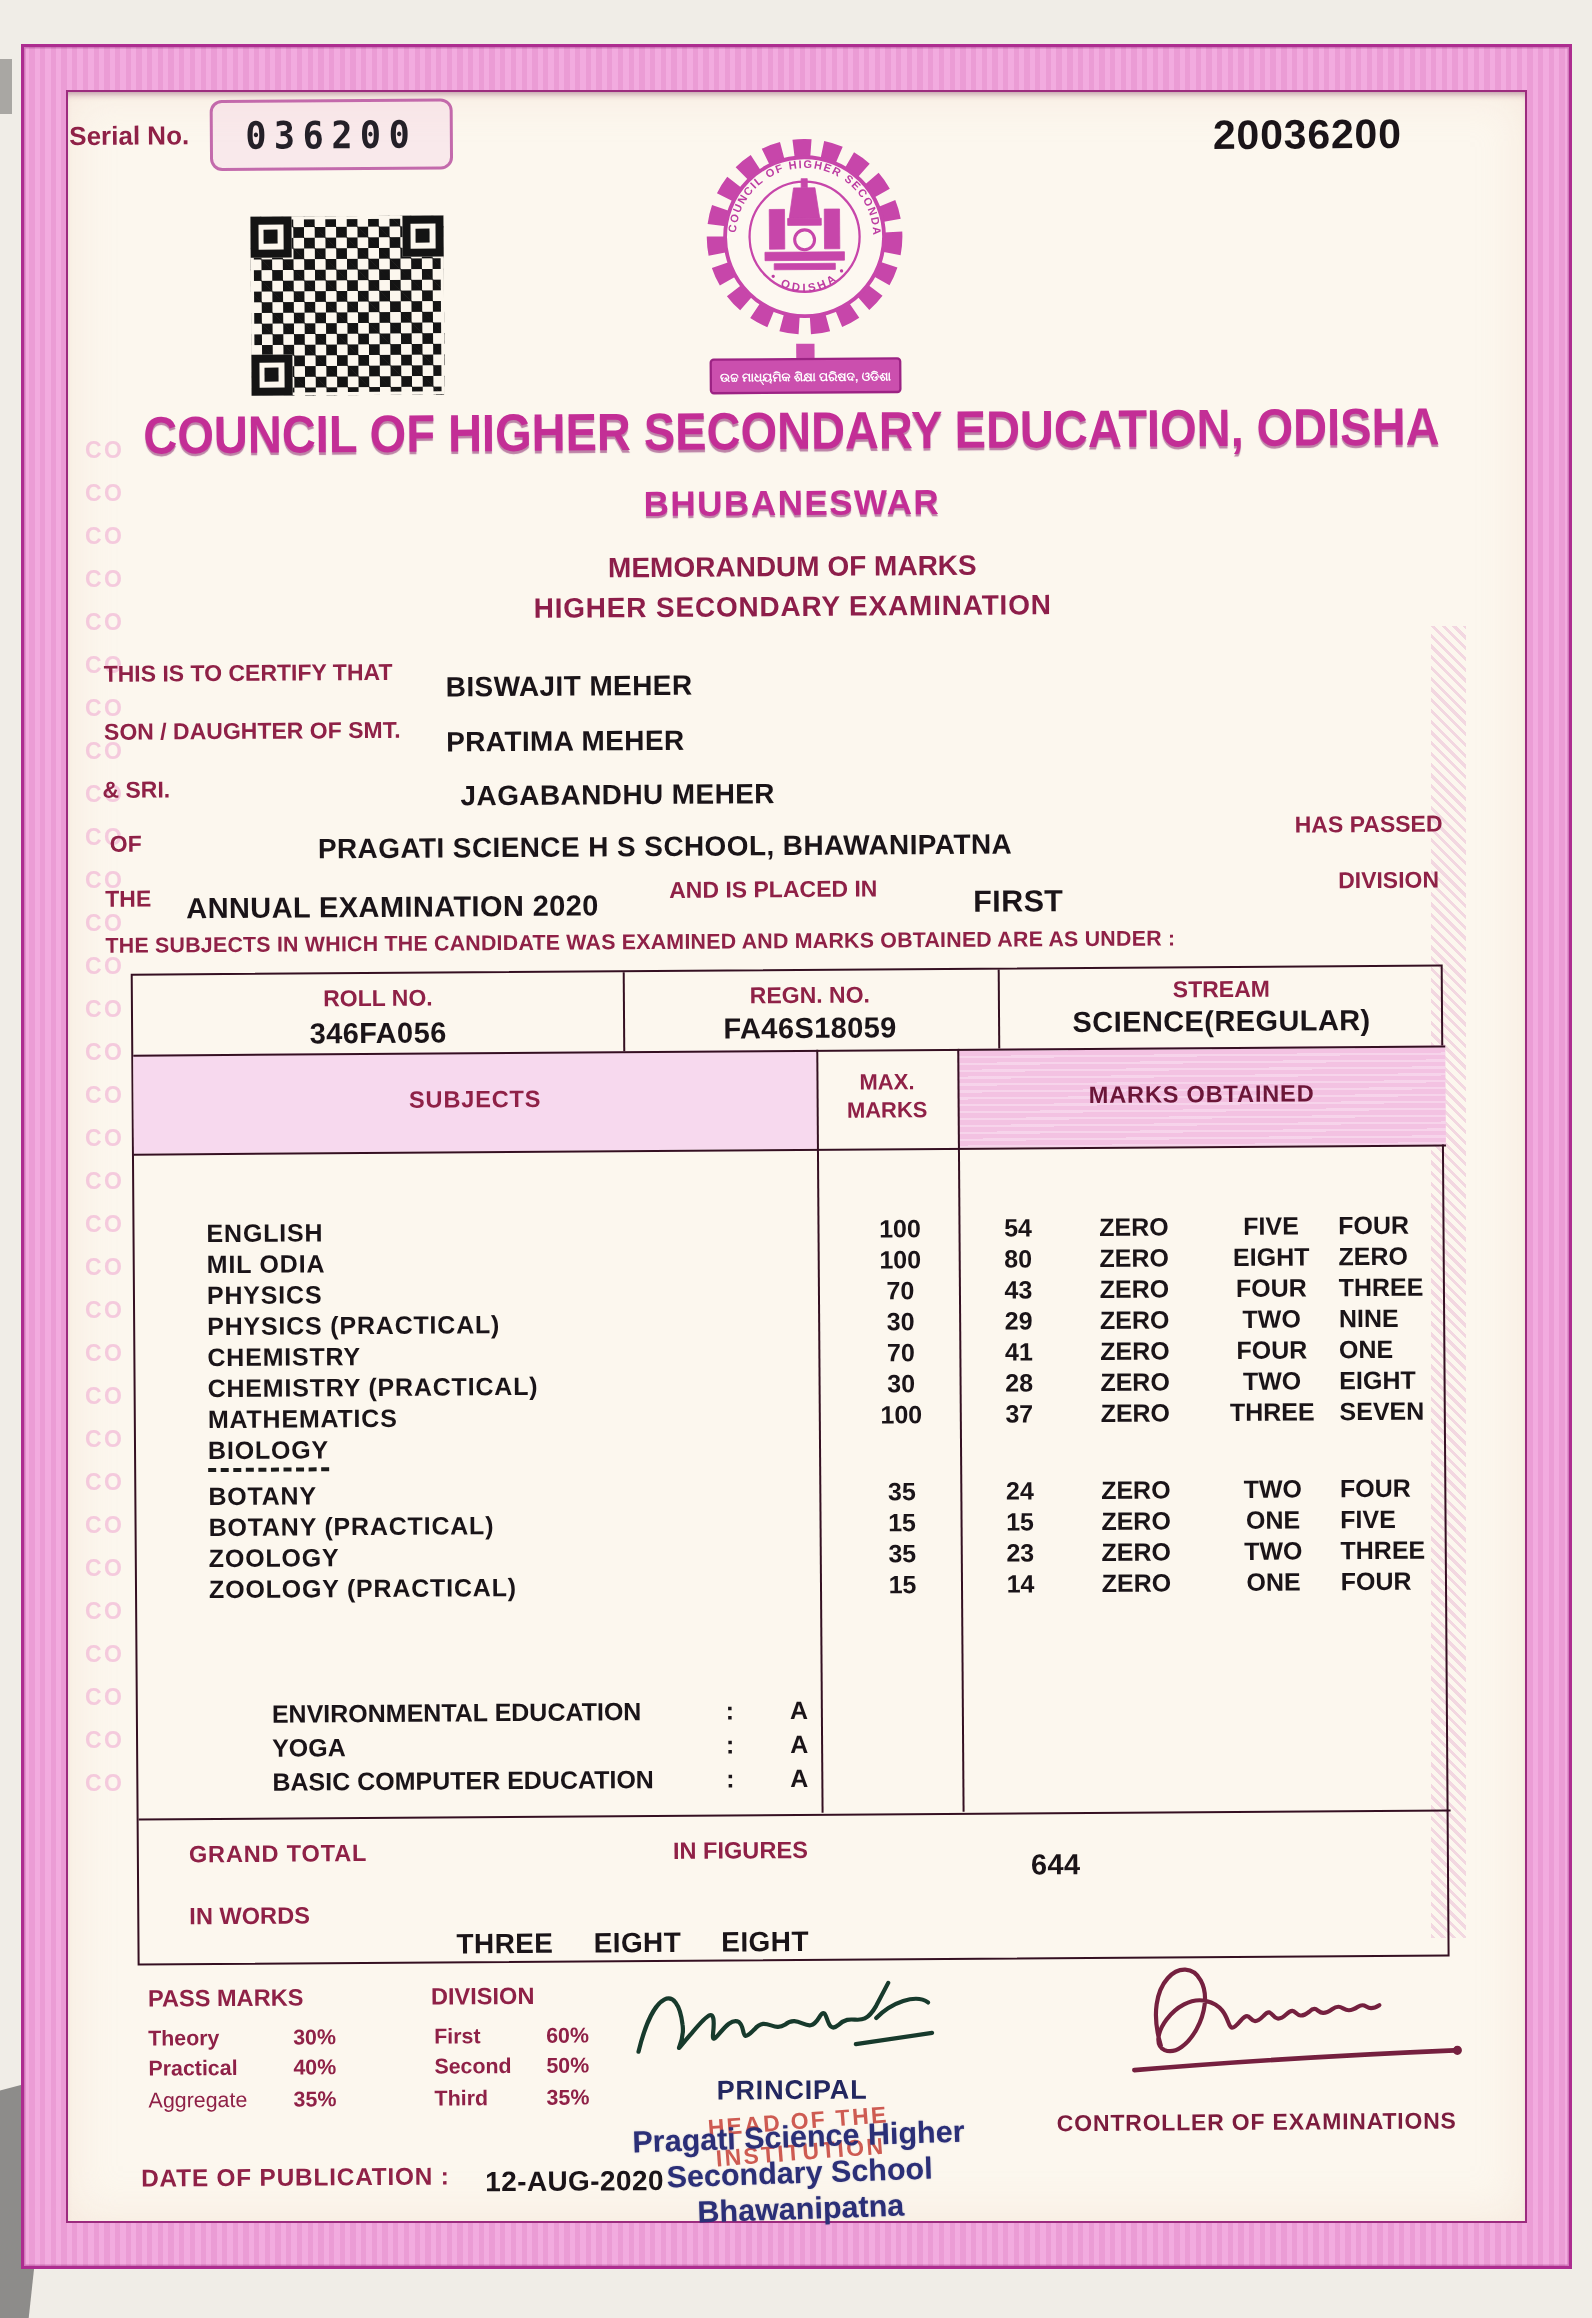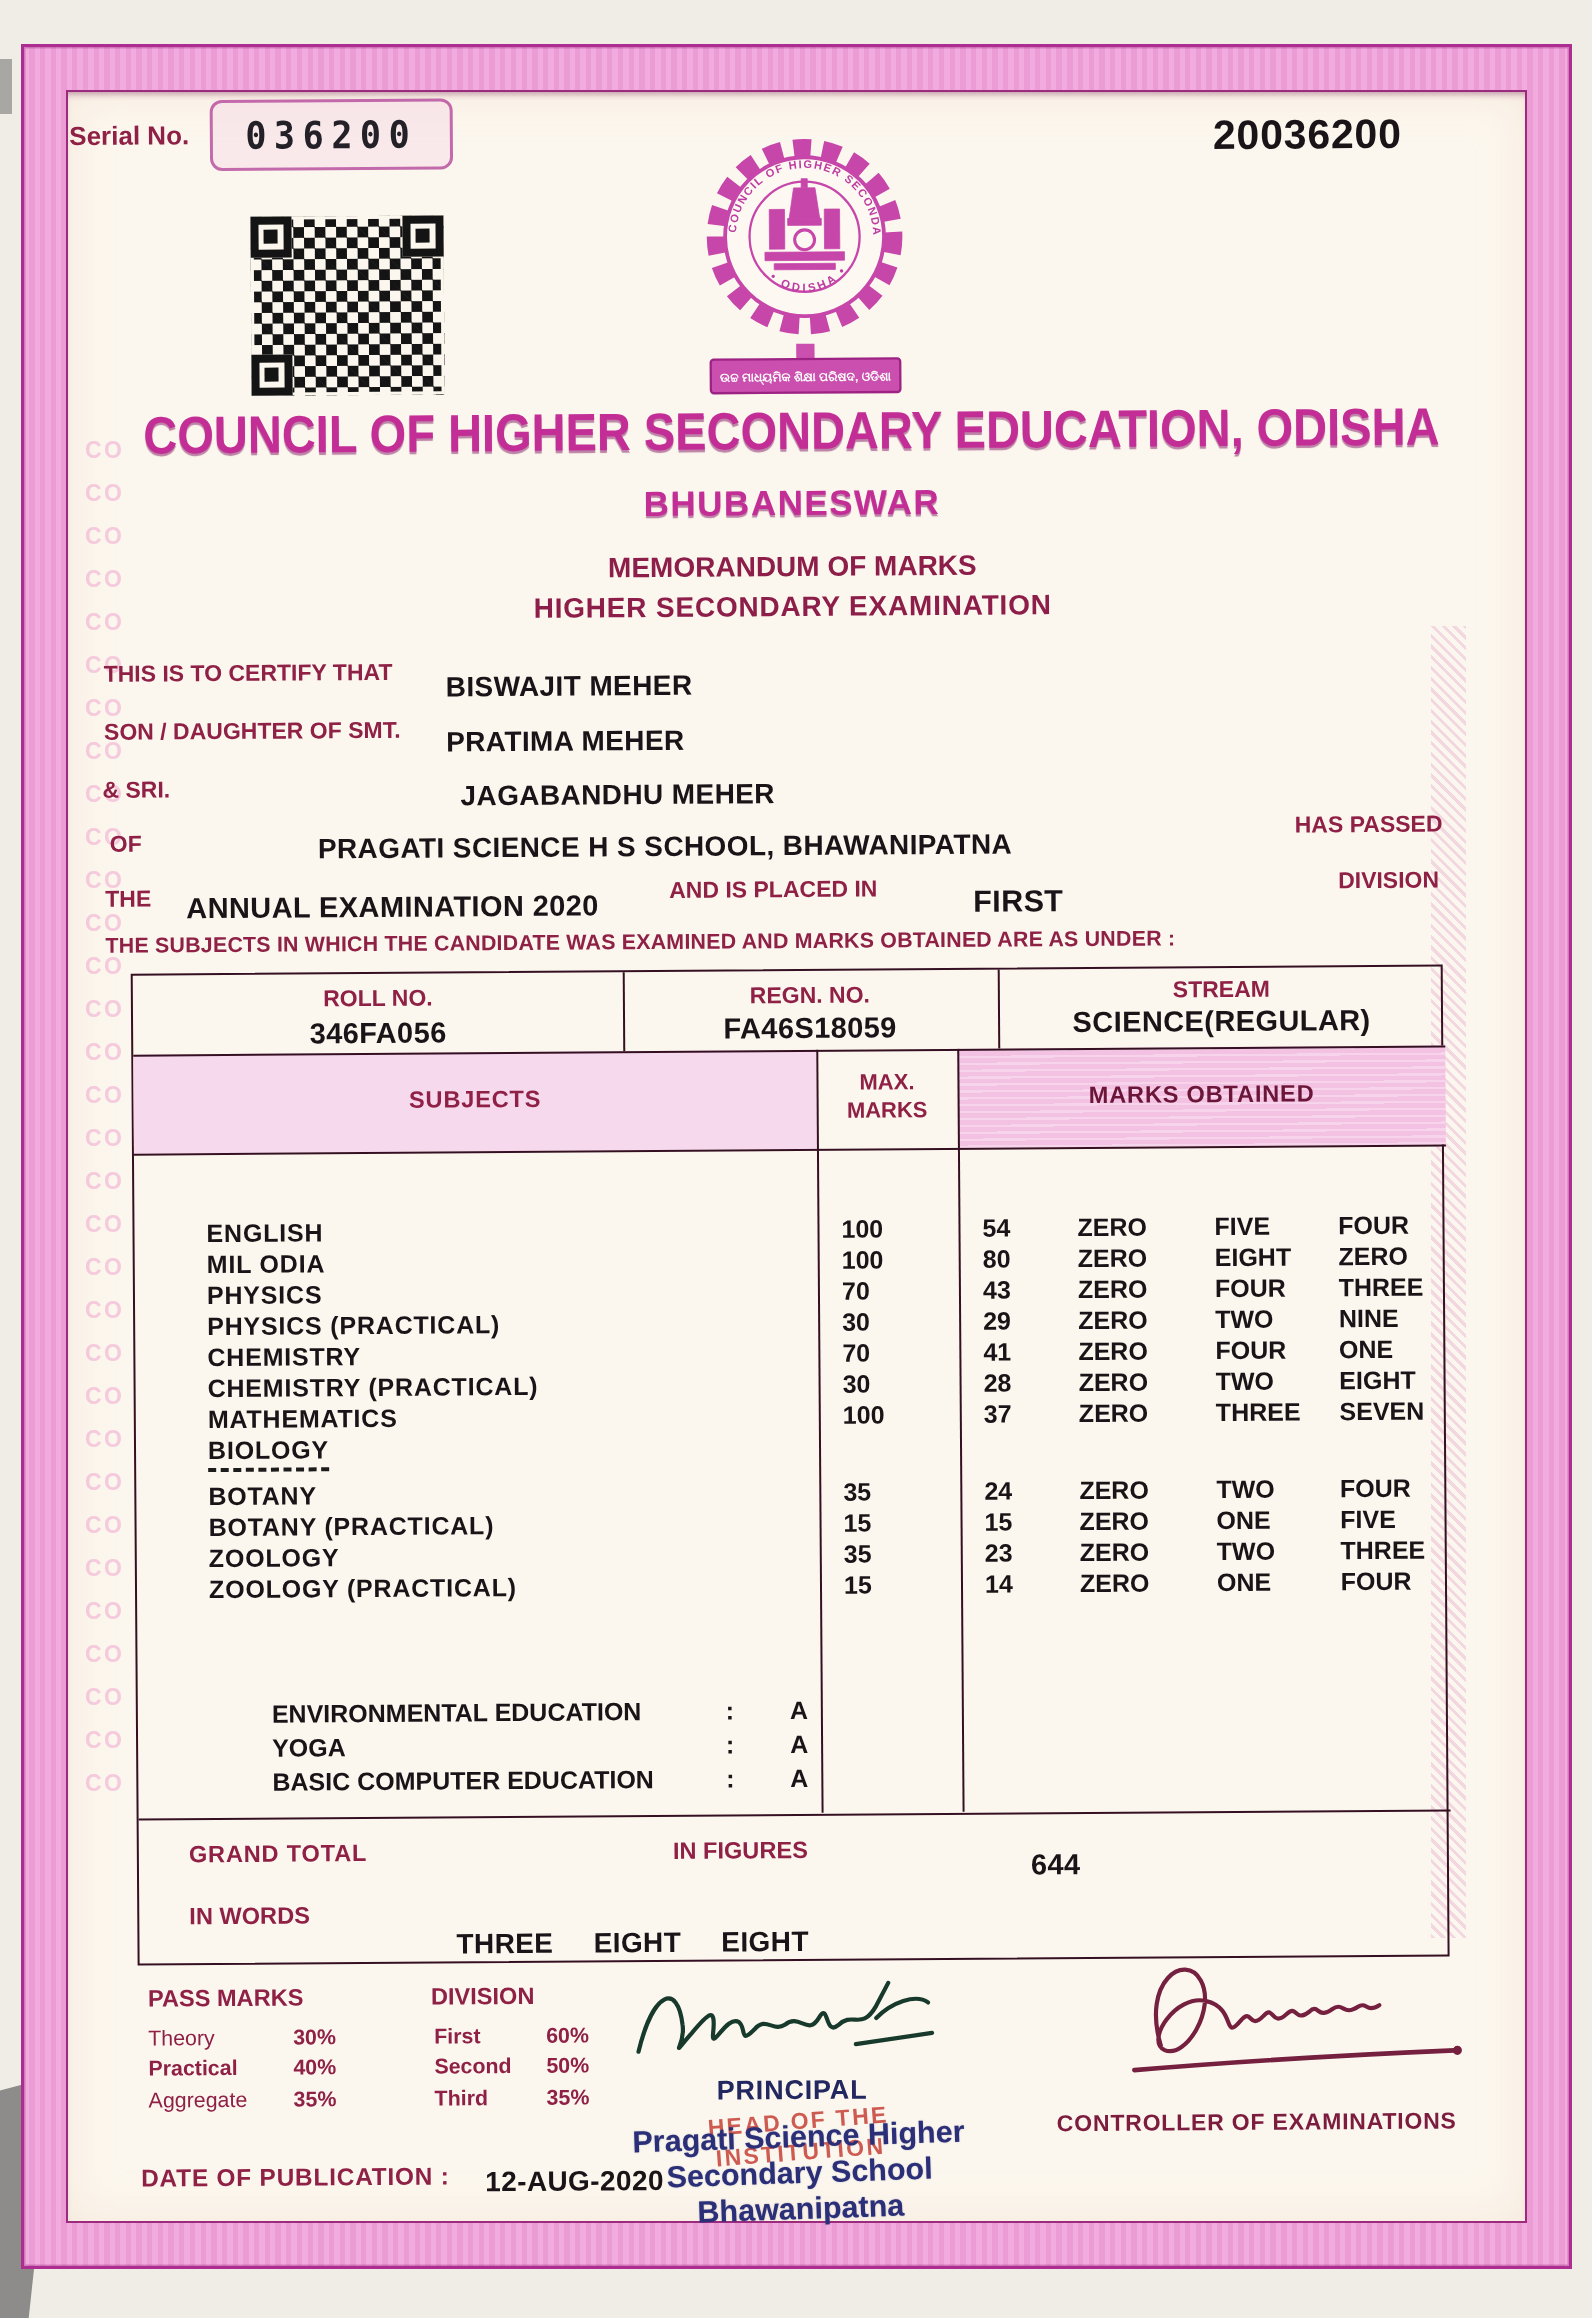--- a/index.html
+++ b/index.html
@@ -32,21 +32,21 @@
   .finder{position:absolute;width:41px;height:41px;border:8.4px solid #141414;background:#fcf7ee;}
   .finder::after{content:"";position:absolute;left:5.3px;top:5.3px;width:13.7px;height:13.7px;background:#141414;}
   .title{width:100%;text-align:center;font-weight:900;color:#c32e96;
          text-shadow:0 2.3px 0.8px rgba(125,16,96,.5);}
   .band-hatch{background:
       repeating-linear-gradient(0deg,rgba(255,255,255,.30) 0 2.3px,transparent 2.3px 6.9px),#f3c2e2;}
   .tline{position:absolute;background:#351022;}
   .row{display:grid;grid-template-columns:683px 141px 95px 137px 137px 118px;
        height:31px;line-height:31px;font-size:25px;font-weight:bold;color:#1a1418;}
   .row .c-sub{padding-left:72px;letter-spacing:0.8px;}
-  .row .c-max,.row .c-num,.row .c-w1,.row .c-w2{padding-left:24px;}
+  .row .c-max,.row .c-num,.row .c-w1,.row .c-w2{text-align:center;padding-left:24px;}
   .row .c-w3{text-align:left;padding-left:10.7px;}
   .bio-underline{display:inline-block;border-bottom:4.6px dashed #1c1c1c;padding-bottom:1.5px;}
   .grade-row{display:grid;grid-template-columns:435px 46px 92px;height:34px;line-height:34px;
              font-size:25px;font-weight:bold;color:#1a1418;margin-left:134px;}
   .grade-row .g-colon{text-align:center;}
   .grade-row .g-val{text-align:center;}
   .stamp-navy{color:#2b2f77;font-weight:bold;text-align:center;line-height:36px;font-size:30.5px;
               transform:rotate(-1.5deg);text-shadow:0 0 1.5px rgba(43,47,119,.4);white-space:pre-line;}
   .stamp-red{color:rgba(195,56,48,.82);font-weight:bold;text-align:center;font-size:23px;
              letter-spacing:2.3px;transform:rotate(-4deg);line-height:30.5px;white-space:pre-line;}
@@ -319,21 +319,21 @@
         <div class="abs lbl" style="left:50px;top:866px;font-size:23.6px;letter-spacing:0.8px;">GRAND TOTAL</div>
         <div class="abs lbl" style="left:534px;top:866px;font-size:23.6px;">IN FIGURES</div>
         <div class="abs blk" style="left:892px;top:879px;font-size:29px;">644</div>
         <div class="abs lbl" style="left:50px;top:928px;font-size:23.6px;">IN WORDS</div>
         <div class="abs blk words-wide" style="left:317px;top:955px;font-size:28px;">THREE EIGHT EIGHT</div>
       </div>
 
       <div class="abs lbl" style="left:74px;top:1889px;font-size:23.6px;">PASS MARKS</div>
       <div class="abs lbl" style="left:357px;top:1889px;font-size:23.6px;">DIVISION</div>
 
-      <div class="abs lbl" style="left:74px;top:1930px;font-size:21.4px;font-weight:400;">Theory</div>
+      <div class="abs lbl" style="left:74px;top:1930px;font-size:21.4px;font-weight:700;">Theory</div>
       <div class="abs lbl" style="left:219px;top:1930px;font-size:21.4px;font-weight:600;">30%</div>
       <div class="abs lbl" style="left:74px;top:1960px;font-size:21.4px;font-weight:600;">Practical</div>
       <div class="abs lbl" style="left:219px;top:1960px;font-size:21.4px;font-weight:600;">40%</div>
       <div class="abs lbl" style="left:74px;top:1992px;font-size:21.4px;font-weight:400;">Aggregate</div>
       <div class="abs lbl" style="left:219px;top:1992px;font-size:21.4px;font-weight:600;">35%</div>
 
       <div class="abs lbl" style="left:360px;top:1930px;font-size:21.4px;font-weight:600;">First</div>
       <div class="abs lbl" style="left:472px;top:1930px;font-size:21.4px;font-weight:600;">60%</div>
       <div class="abs lbl" style="left:360px;top:1960px;font-size:21.4px;font-weight:600;">Second</div>
       <div class="abs lbl" style="left:472px;top:1960px;font-size:21.4px;font-weight:600;">50%</div>

